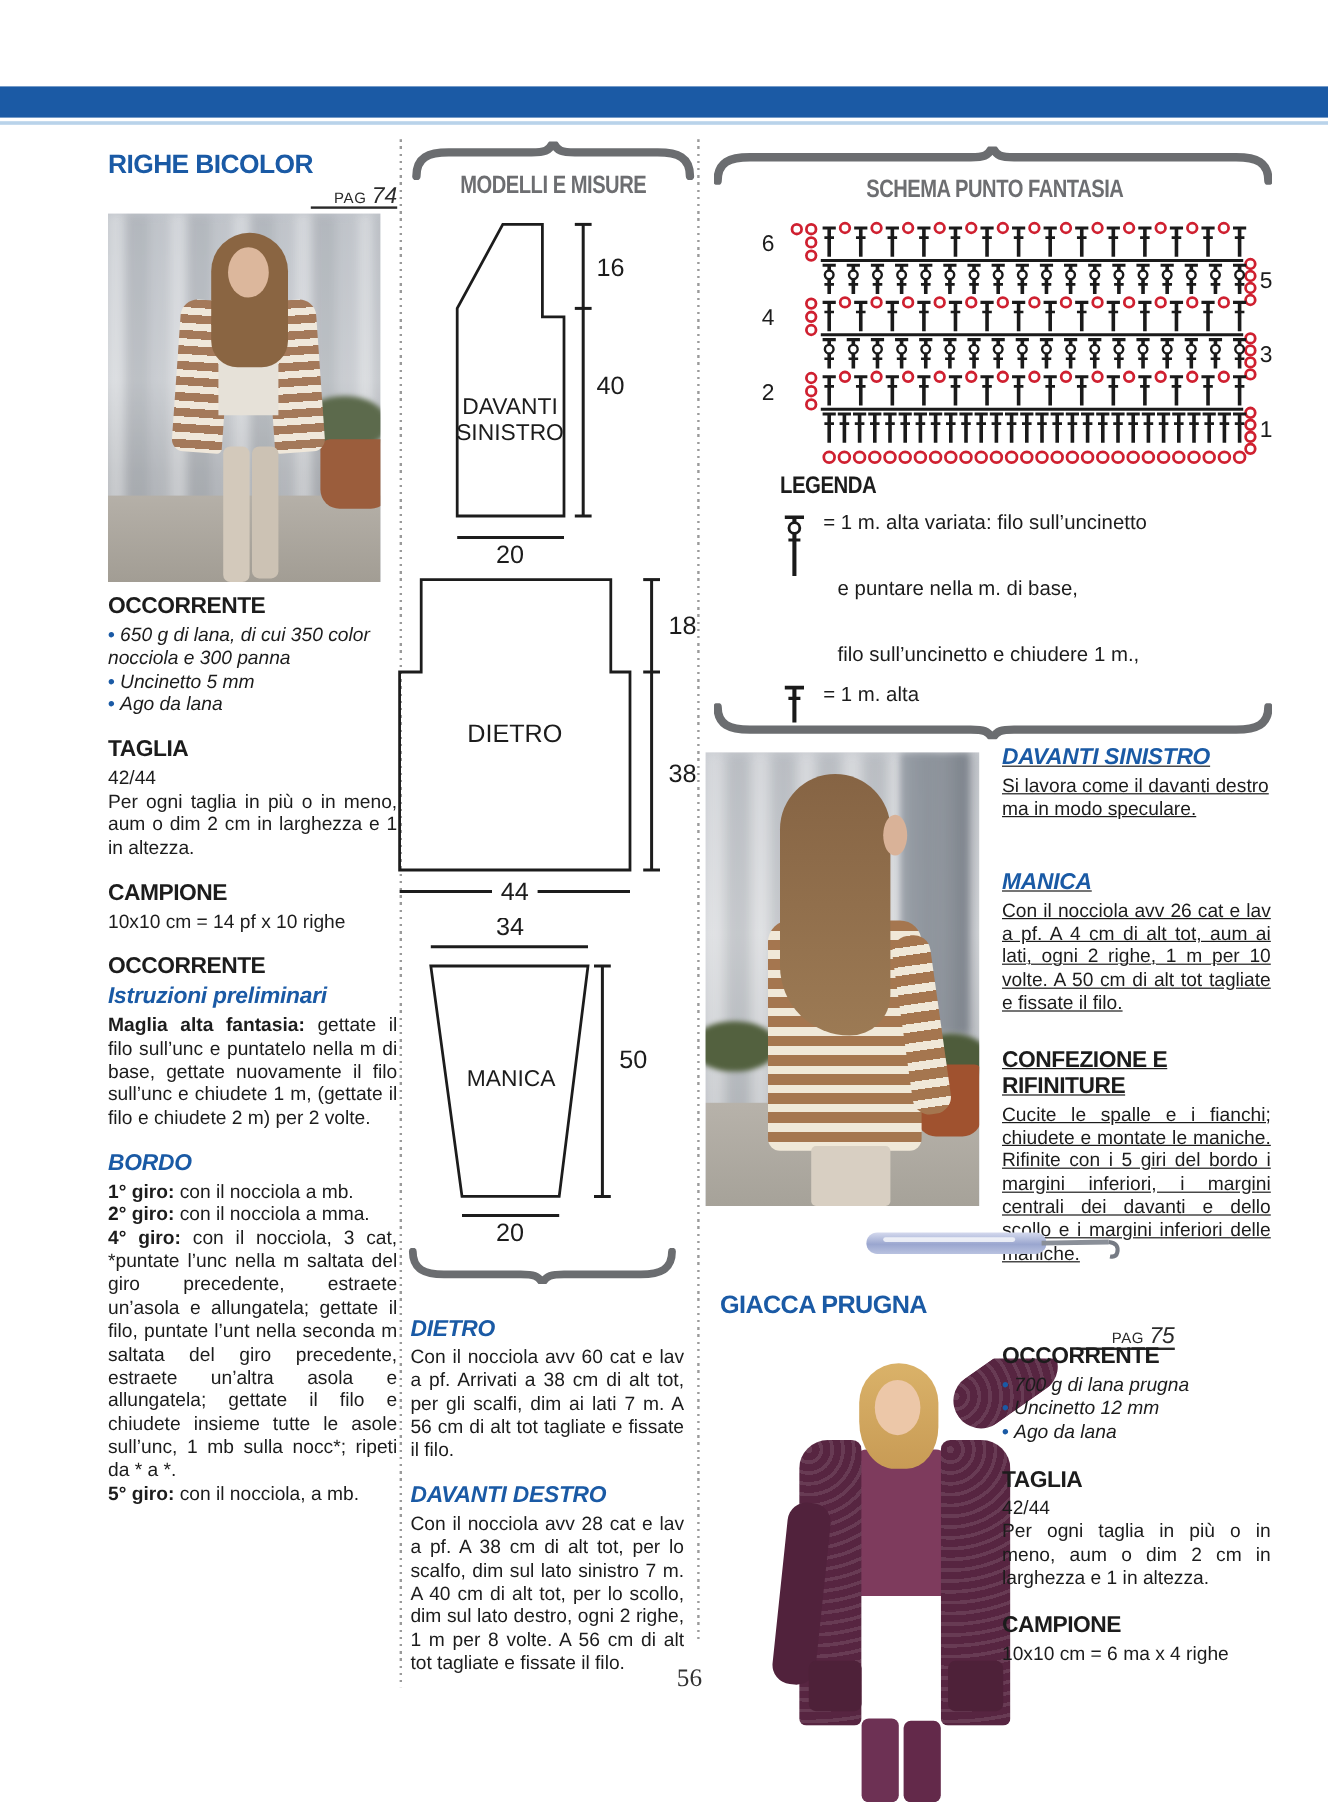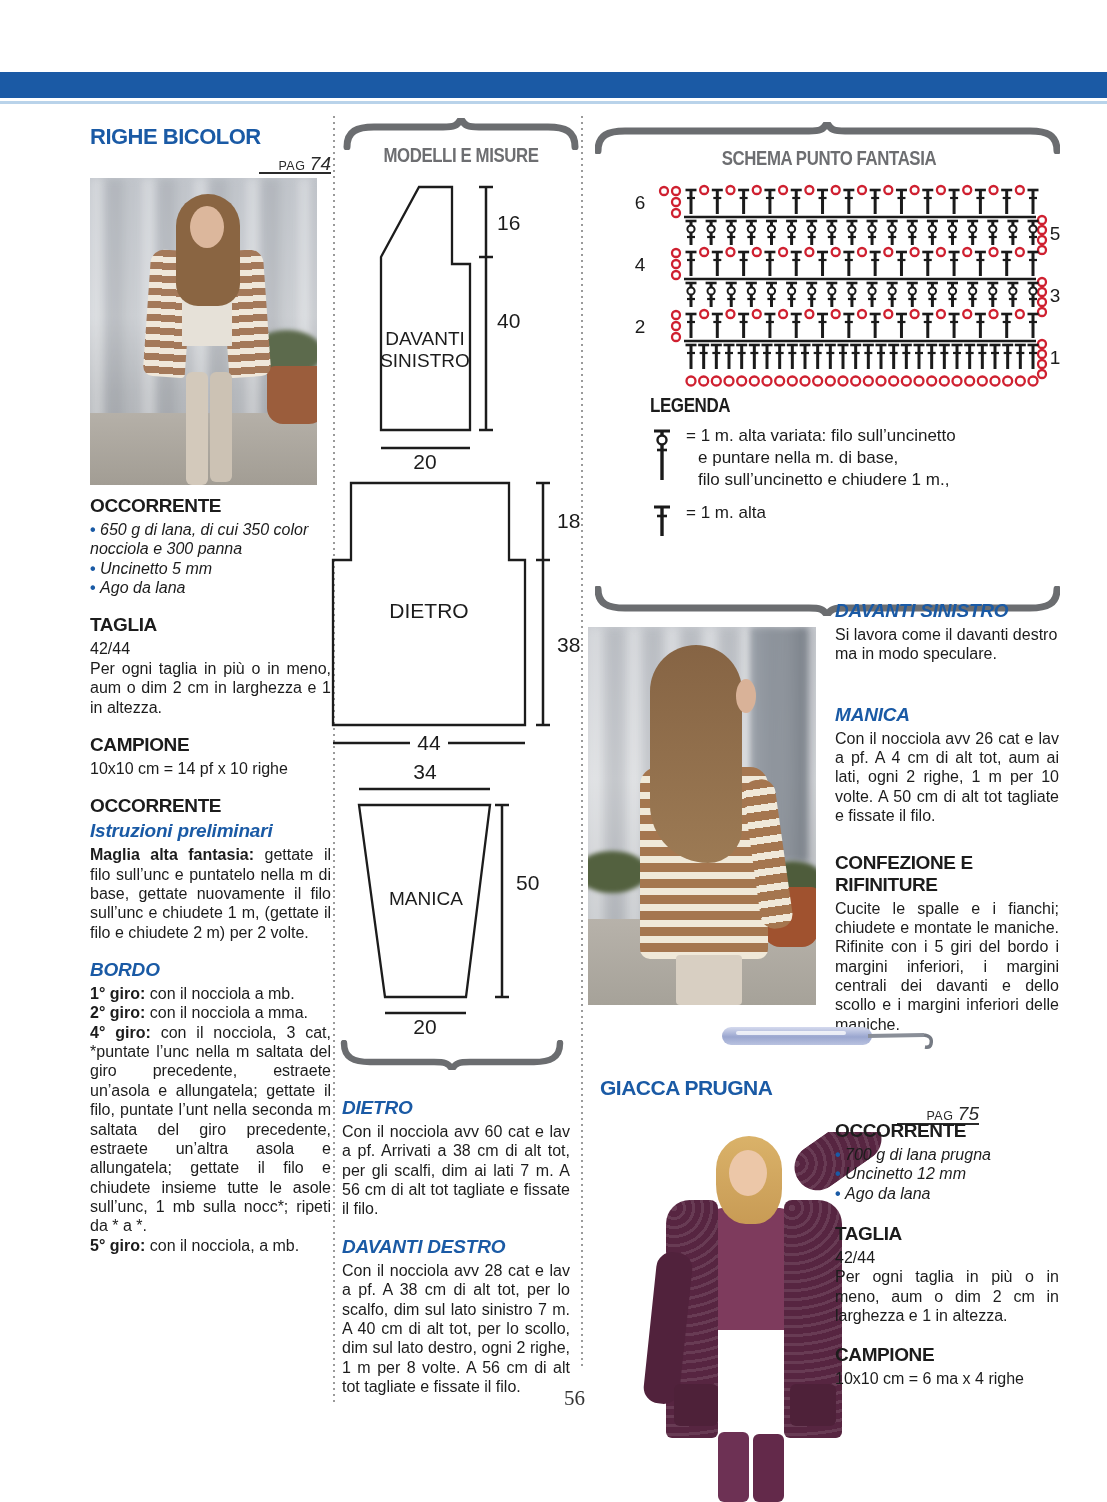--- a/index.html
+++ b/index.html
@@ -49,21 +49,21 @@
   .mid-text { position:absolute; left:342px; top:1097px; width:228px; }
 
   
   .rcol { position:absolute; left:835px; width:224px; }
 
   
   .legenda { position:absolute; left:650px; top:394px; width:410px; }
   .leg-row { display:flex; margin-top:8px; }
   .leg-sym { width:36px; flex:0 0 36px; }
   .leg-text { font-size:17px; line-height:1.28; }
-  .leg-ind { padding-left:12px; }
+  .leg-ind { padding-left:12px;margin-top:33px; }
 
   
   .photo { position:absolute; overflow:hidden; }
   .ph-el { position:absolute; }
   .photo1 { left:91px; top:165px; width:227px; height:307px;
             background:linear-gradient(180deg,#c2c6cc 0%,#cfd2d6 45%,#b6b9bd 70%,#a8abaf 100%); }
   .p1-cols { inset:0; background:repeating-linear-gradient(90deg,rgba(255,255,255,.38) 0 14px,
              rgba(125,130,138,.30) 14px 34px,rgba(180,184,190,.22) 34px 52px); filter:blur(4px); opacity:.75; }
   .p1-ground { left:0; bottom:0; width:100%; height:72px; background:linear-gradient(180deg,#b5b0a8,#a29d94); }
   .p1-bush { right:-6px; top:152px; width:72px; height:46px; border-radius:50%; background:#5c6a4c; filter:blur(2px); }
@@ -753,21 +753,21 @@
     <div class="ph-el p2-bushL"></div>
     <div class="ph-el p2-bushR"></div>
     <div class="ph-el p2-pot"></div>
     <div class="ph-el p2-sweater"></div>
     <div class="ph-el p2-arm"></div>
     <div class="ph-el p2-pants"></div>
     <div class="ph-el p2-hair"></div>
     <div class="ph-el p2-face"></div>
   </div>
 
-  <div class="rcol" style="top:600px;">
+  <div class="rcol" style="top:621px;text-decoration:underline;">
     <div>
       <div class="h-blueit">DAVANTI SINISTRO</div>
       <p class="body">Si lavora come il davanti destro ma in modo speculare.</p>
     </div>
     <div style="margin-top:40px;">
       <div class="h-blueit">MANICA</div>
       <p class="body just">Con il nocciola avv 26 cat e lav a pf. A 4 cm di alt tot, aum ai lati, ogni 2 righe, 1 m per 10 volte.  A 50 cm di alt tot tagliate e fissate il filo.</p>
     </div>
     <div style="margin-top:26px;">
       <div class="h-black">CONFEZIONE E RIFINITURE</div>

